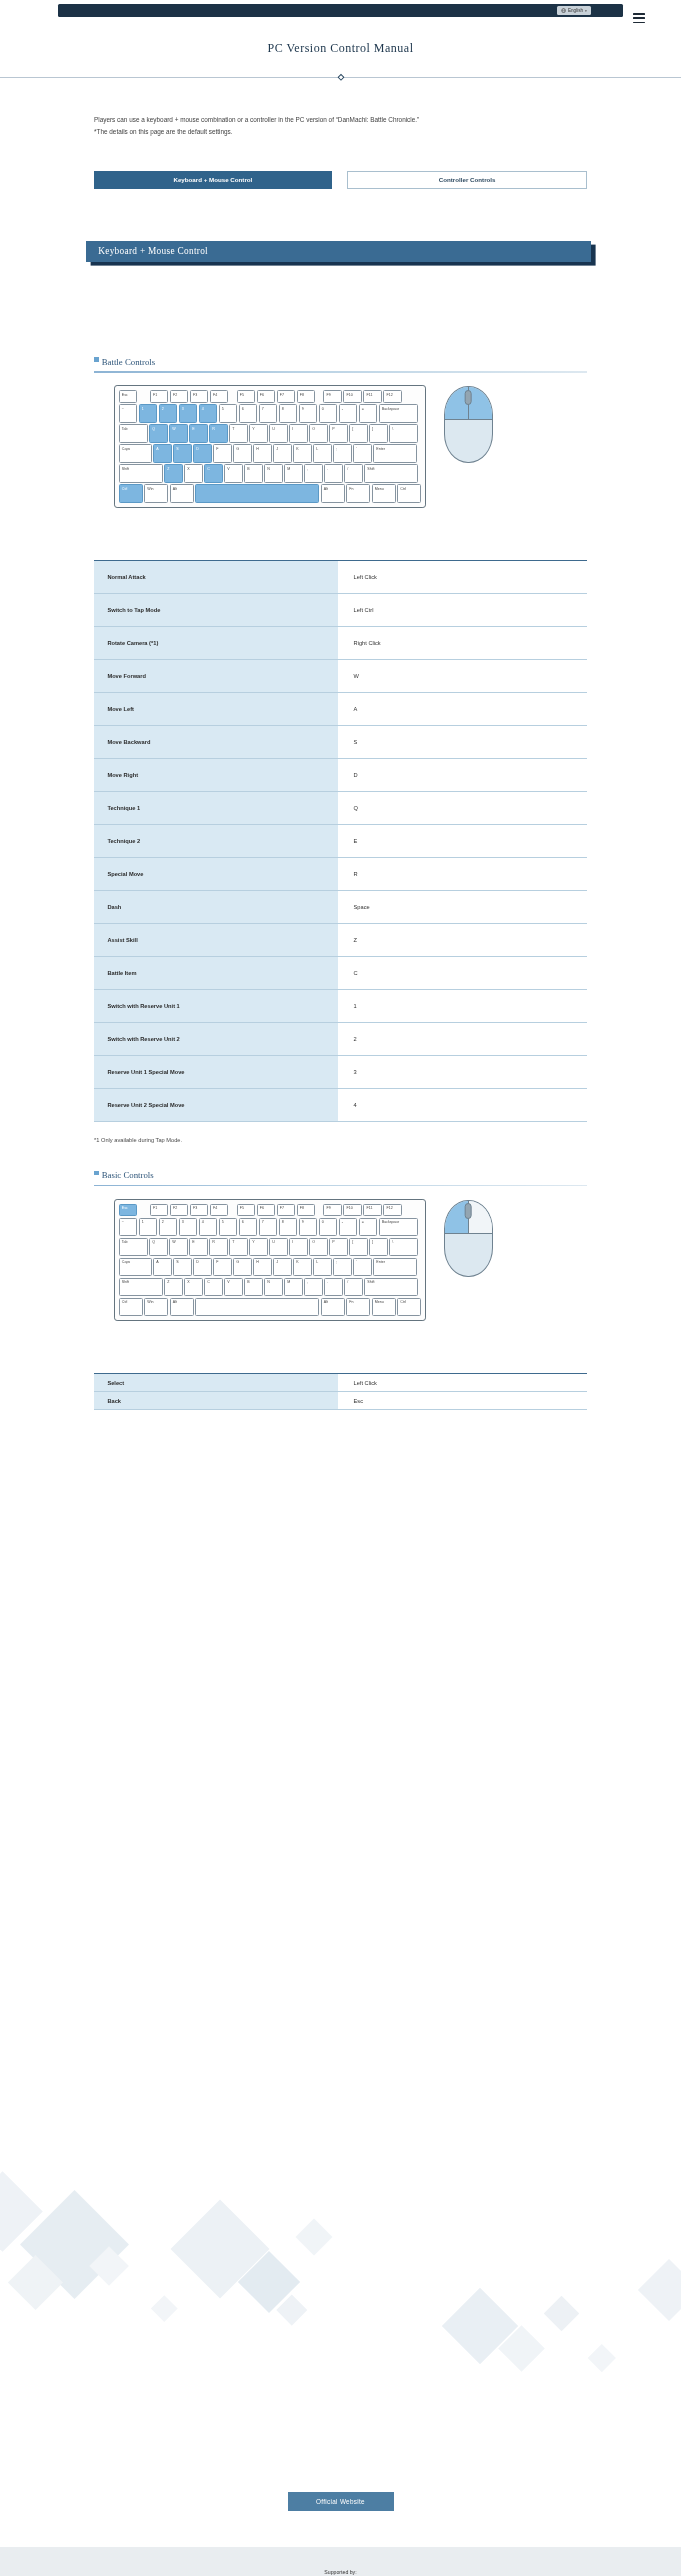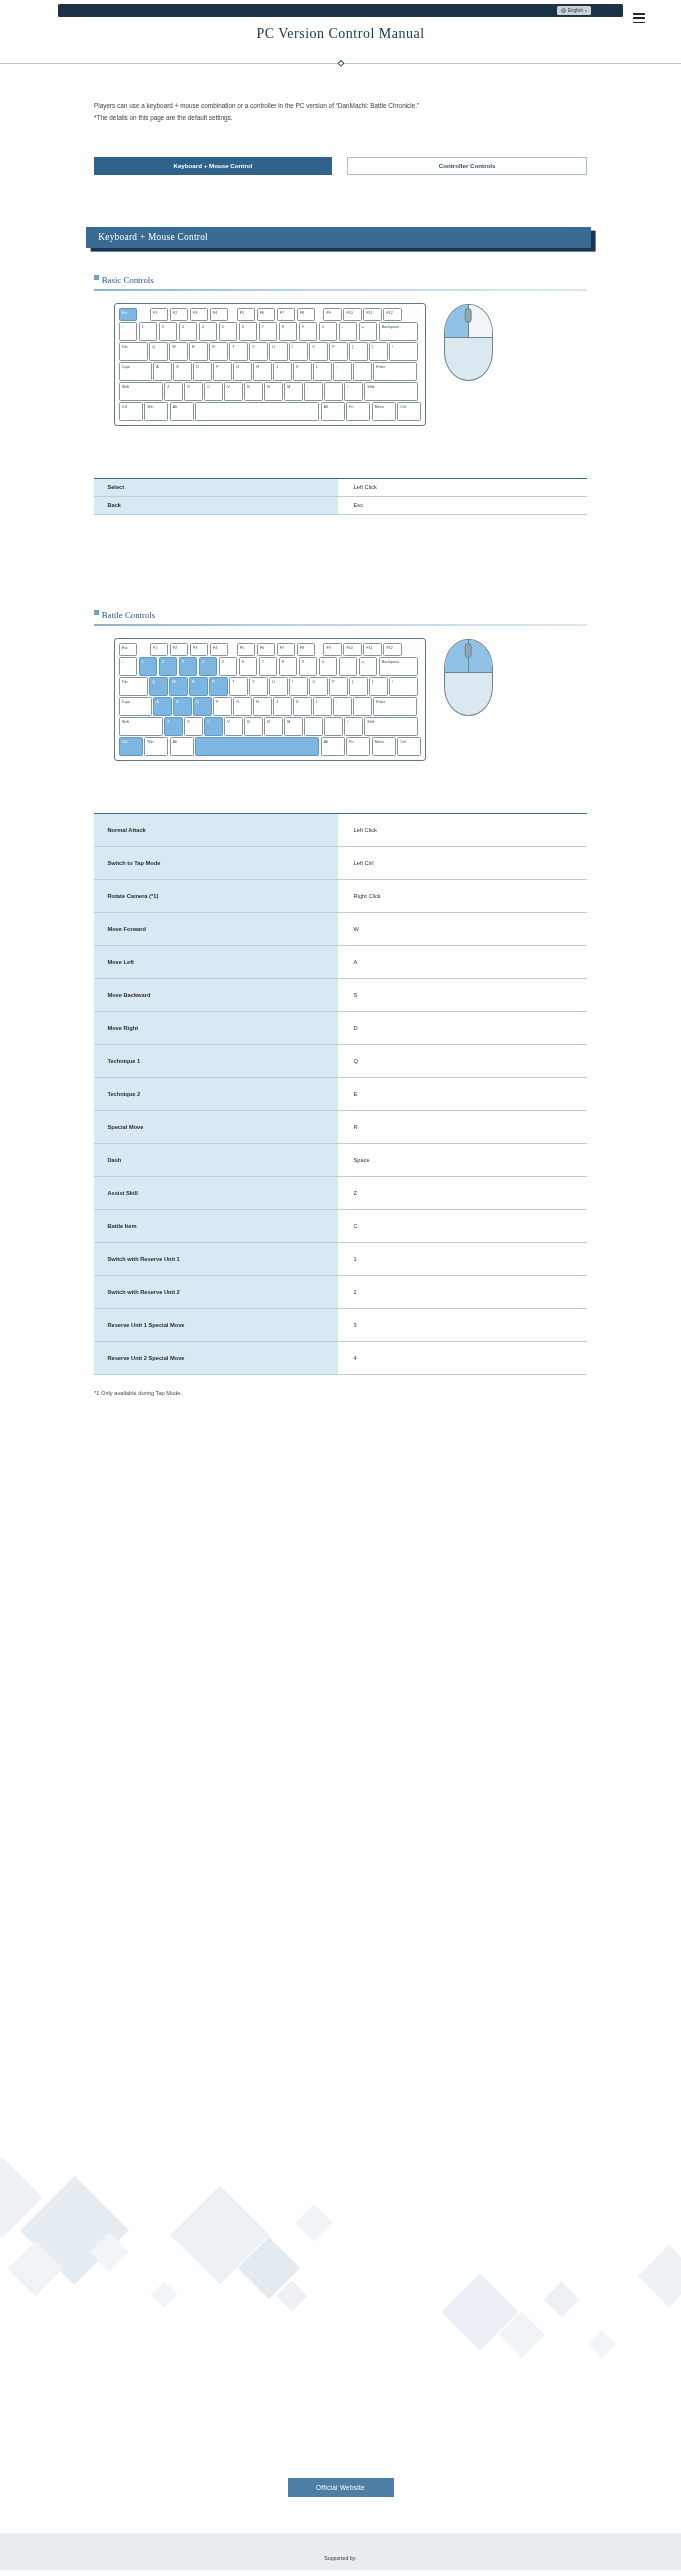--- a/index.html
+++ b/index.html
@@ -22,22 +22,22 @@
   }
   .lang-pill .chev { font-size:3.6px; color:#555; }
   .hamburger {
     position:absolute; top:13.4px; right:36px; width:12.4px;
     display:flex; flex-direction:column; gap:2.6px; cursor:pointer;
   }
   .hamburger .hline { height:1.5px; background:#1e2a36; border-radius:0.5px; }
 
   
   .page-title {
-    margin:9px 0 0; text-align:center; font-family:"Liberation Serif", serif;
-    font-size:14px; font-weight:500; color:#20394f; letter-spacing:0.5px;
+    margin:24px 0 0; text-align:center; font-family:"Liberation Serif", serif;
+    font-size:12px; font-weight:500; color:#20394f; letter-spacing:0.5px;
   }
   .title-divider { position:relative; height:0.5px; background:#b9c6d2; margin-top:20.6px; }
   .divider-diamond {
     position:absolute; left:50%; top:50%; width:4.6px; height:4.6px; background:#fff;
     border:1px solid #2c4a63; transform:translate(-50%,-50%) rotate(45deg);
   }
 
   .container { width:493px; margin:0 auto; }
 
   .intro { margin-top:36px; font-size:6.4px; color:#3f3f3f; line-height:1.95; }
@@ -168,20 +168,198 @@
     <div>*The details on this page are the default settings.</div>
   </div>
 
   <div class="tabs">
     <div class="tab active">Keyboard + Mouse Control</div>
     <div class="tab inactive">Controller Controls</div>
   </div>
 
   <div class="section-banner">Keyboard + Mouse Control</div>
 
+  <div class="subsection battle-sec">
+    <h2 class="sub-heading">
+      <span class="corner"></span>
+      <span>Battle Controls</span>
+    </h2>
+    <div class="heading-rule"></div>
+
+    <div class="illustration">
+      <div class="keyboard">
+          <div class="kb-row">
+            <div class="key" style="width: 18.5px; height: 12.4px; margin-right: 11.3px;">Esc</div>
+            <div class="key" style="width: 18.5px; height: 12.4px;">F1</div>
+            <div class="key" style="width: 18.5px; height: 12.4px;">F2</div>
+            <div class="key" style="width: 18.5px; height: 12.4px;">F3</div>
+            <div class="key" style="width: 18.5px; height: 12.4px; margin-right: 6.7px;">F4</div>
+            <div class="key" style="width: 18.5px; height: 12.4px;">F5</div>
+            <div class="key" style="width: 18.5px; height: 12.4px;">F6</div>
+            <div class="key" style="width: 18.5px; height: 12.4px;">F7</div>
+            <div class="key" style="width: 18.5px; height: 12.4px; margin-right: 6.7px;">F8</div>
+            <div class="key" style="width: 18.5px; height: 12.4px;">F9</div>
+            <div class="key" style="width: 18.5px; height: 12.4px;">F10</div>
+            <div class="key" style="width: 18.5px; height: 12.4px;">F11</div>
+            <div class="key" style="width: 18.5px; height: 12.4px;">F12</div>
+          </div>
+          <div class="kb-row">
+            <div class="key" style="width: 18.5px; height: 18.5px;">~</div>
+            <div class="key hl" style="width: 18.5px; height: 18.5px;">1</div>
+            <div class="key hl" style="width: 18.5px; height: 18.5px;">2</div>
+            <div class="key hl" style="width: 18.5px; height: 18.5px;">3</div>
+            <div class="key hl" style="width: 18.5px; height: 18.5px;">4</div>
+            <div class="key" style="width: 18.5px; height: 18.5px;">5</div>
+            <div class="key" style="width: 18.5px; height: 18.5px;">6</div>
+            <div class="key" style="width: 18.5px; height: 18.5px;">7</div>
+            <div class="key" style="width: 18.5px; height: 18.5px;">8</div>
+            <div class="key" style="width: 18.5px; height: 18.5px;">9</div>
+            <div class="key" style="width: 18.5px; height: 18.5px;">0</div>
+            <div class="key" style="width: 18.5px; height: 18.5px;">-</div>
+            <div class="key" style="width: 18.5px; height: 18.5px;">=</div>
+            <div class="key" style="width: 39px; height: 18.5px;">Backspace</div>
+          </div>
+          <div class="kb-row">
+            <div class="key" style="width: 29px; height: 18.5px;">Tab</div>
+            <div class="key hl" style="width: 18.5px; height: 18.5px;">Q</div>
+            <div class="key hl" style="width: 18.5px; height: 18.5px;">W</div>
+            <div class="key hl" style="width: 18.5px; height: 18.5px;">E</div>
+            <div class="key hl" style="width: 18.5px; height: 18.5px;">R</div>
+            <div class="key" style="width: 18.5px; height: 18.5px;">T</div>
+            <div class="key" style="width: 18.5px; height: 18.5px;">Y</div>
+            <div class="key" style="width: 18.5px; height: 18.5px;">U</div>
+            <div class="key" style="width: 18.5px; height: 18.5px;">I</div>
+            <div class="key" style="width: 18.5px; height: 18.5px;">O</div>
+            <div class="key" style="width: 18.5px; height: 18.5px;">P</div>
+            <div class="key" style="width: 18.5px; height: 18.5px;">[</div>
+            <div class="key" style="width: 18.5px; height: 18.5px;">]</div>
+            <div class="key" style="width: 29px; height: 18.5px;">\</div>
+          </div>
+          <div class="kb-row">
+            <div class="key" style="width: 33px; height: 18.5px;">Caps</div>
+            <div class="key hl" style="width: 18.5px; height: 18.5px;">A</div>
+            <div class="key hl" style="width: 18.5px; height: 18.5px;">S</div>
+            <div class="key hl" style="width: 18.5px; height: 18.5px;">D</div>
+            <div class="key" style="width: 18.5px; height: 18.5px;">F</div>
+            <div class="key" style="width: 18.5px; height: 18.5px;">G</div>
+            <div class="key" style="width: 18.5px; height: 18.5px;">H</div>
+            <div class="key" style="width: 18.5px; height: 18.5px;">J</div>
+            <div class="key" style="width: 18.5px; height: 18.5px;">K</div>
+            <div class="key" style="width: 18.5px; height: 18.5px;">L</div>
+            <div class="key" style="width: 18.5px; height: 18.5px;">;</div>
+            <div class="key" style="width: 18.5px; height: 18.5px;">'</div>
+            <div class="key" style="width: 44px; height: 18.5px;">Enter</div>
+          </div>
+          <div class="kb-row">
+            <div class="key" style="width: 44px; height: 18.5px;">Shift</div>
+            <div class="key hl" style="width: 18.5px; height: 18.5px;">Z</div>
+            <div class="key" style="width: 18.5px; height: 18.5px;">X</div>
+            <div class="key hl" style="width: 18.5px; height: 18.5px;">C</div>
+            <div class="key" style="width: 18.5px; height: 18.5px;">V</div>
+            <div class="key" style="width: 18.5px; height: 18.5px;">B</div>
+            <div class="key" style="width: 18.5px; height: 18.5px;">N</div>
+            <div class="key" style="width: 18.5px; height: 18.5px;">M</div>
+            <div class="key" style="width: 18.5px; height: 18.5px;">,</div>
+            <div class="key" style="width: 18.5px; height: 18.5px;">.</div>
+            <div class="key" style="width: 18.5px; height: 18.5px;">/</div>
+            <div class="key" style="width: 54px; height: 18.5px;">Shift</div>
+          </div>
+          <div class="kb-row">
+            <div class="key hl" style="width: 24px; height: 18.5px;">Ctrl</div>
+            <div class="key" style="width: 24px; height: 18.5px;">Win</div>
+            <div class="key" style="width: 24px; height: 18.5px;">Alt</div>
+            <div class="key hl" style="width: 124px; height: 18.5px;"></div>
+            <div class="key" style="width: 24px; height: 18.5px;">Alt</div>
+            <div class="key" style="width: 24px; height: 18.5px;">Fn</div>
+            <div class="key" style="width: 24px; height: 18.5px;">Menu</div>
+            <div class="key" style="width: 24px; height: 18.5px;">Ctrl</div>
+          </div>
+        </div>
+      <div class="mouse">
+        <div class="mouse-buttons">
+          <div class="m-btn left hl"></div>
+          <div class="m-btn right hl"></div>
+        </div>
+        <div class="mouse-wheel"></div>
+      </div>
+    </div>
+
+    <div class="ctable battle">
+        <div class="ct-row">
+          <div class="ct-left">Normal Attack</div>
+          <div class="ct-right">Left Click</div>
+        </div>
+        <div class="ct-row">
+          <div class="ct-left">Switch to Tap Mode</div>
+          <div class="ct-right">Left Ctrl</div>
+        </div>
+        <div class="ct-row">
+          <div class="ct-left">Rotate Camera (*1)</div>
+          <div class="ct-right">Right Click</div>
+        </div>
+        <div class="ct-row">
+          <div class="ct-left">Move Forward</div>
+          <div class="ct-right">W</div>
+        </div>
+        <div class="ct-row">
+          <div class="ct-left">Move Left</div>
+          <div class="ct-right">A</div>
+        </div>
+        <div class="ct-row">
+          <div class="ct-left">Move Backward</div>
+          <div class="ct-right">S</div>
+        </div>
+        <div class="ct-row">
+          <div class="ct-left">Move Right</div>
+          <div class="ct-right">D</div>
+        </div>
+        <div class="ct-row">
+          <div class="ct-left">Technique 1</div>
+          <div class="ct-right">Q</div>
+        </div>
+        <div class="ct-row">
+          <div class="ct-left">Technique 2</div>
+          <div class="ct-right">E</div>
+        </div>
+        <div class="ct-row">
+          <div class="ct-left">Special Move</div>
+          <div class="ct-right">R</div>
+        </div>
+        <div class="ct-row">
+          <div class="ct-left">Dash</div>
+          <div class="ct-right">Space</div>
+        </div>
+        <div class="ct-row">
+          <div class="ct-left">Assist Skill</div>
+          <div class="ct-right">Z</div>
+        </div>
+        <div class="ct-row">
+          <div class="ct-left">Battle Item</div>
+          <div class="ct-right">C</div>
+        </div>
+        <div class="ct-row">
+          <div class="ct-left">Switch with Reserve Unit 1</div>
+          <div class="ct-right">1</div>
+        </div>
+        <div class="ct-row">
+          <div class="ct-left">Switch with Reserve Unit 2</div>
+          <div class="ct-right">2</div>
+        </div>
+        <div class="ct-row">
+          <div class="ct-left">Reserve Unit 1 Special Move</div>
+          <div class="ct-right">3</div>
+        </div>
+        <div class="ct-row">
+          <div class="ct-left">Reserve Unit 2 Special Move</div>
+          <div class="ct-right">4</div>
+        </div>
+      </div>
+    <p class="footnote">*1 Only available during Tap Mode.</p>
+  </div>
+
   <div class="subsection">
     <h2 class="sub-heading">
       <span class="corner"></span>
       <span>Basic Controls</span>
     </h2>
     <div class="heading-rule"></div>
 
     <div class="illustration">
       <div class="keyboard">
           <div class="kb-row">
@@ -283,198 +461,20 @@
     <div class="ctable basic">
         <div class="ct-row">
           <div class="ct-left">Select</div>
           <div class="ct-right">Left Click</div>
         </div>
         <div class="ct-row">
           <div class="ct-left">Back</div>
           <div class="ct-right">Esc</div>
         </div>
       </div>
-  </div>
-
-  <div class="subsection battle-sec">
-    <h2 class="sub-heading">
-      <span class="corner"></span>
-      <span>Battle Controls</span>
-    </h2>
-    <div class="heading-rule"></div>
-
-    <div class="illustration">
-      <div class="keyboard">
-          <div class="kb-row">
-            <div class="key" style="width: 18.5px; height: 12.4px; margin-right: 11.3px;">Esc</div>
-            <div class="key" style="width: 18.5px; height: 12.4px;">F1</div>
-            <div class="key" style="width: 18.5px; height: 12.4px;">F2</div>
-            <div class="key" style="width: 18.5px; height: 12.4px;">F3</div>
-            <div class="key" style="width: 18.5px; height: 12.4px; margin-right: 6.7px;">F4</div>
-            <div class="key" style="width: 18.5px; height: 12.4px;">F5</div>
-            <div class="key" style="width: 18.5px; height: 12.4px;">F6</div>
-            <div class="key" style="width: 18.5px; height: 12.4px;">F7</div>
-            <div class="key" style="width: 18.5px; height: 12.4px; margin-right: 6.7px;">F8</div>
-            <div class="key" style="width: 18.5px; height: 12.4px;">F9</div>
-            <div class="key" style="width: 18.5px; height: 12.4px;">F10</div>
-            <div class="key" style="width: 18.5px; height: 12.4px;">F11</div>
-            <div class="key" style="width: 18.5px; height: 12.4px;">F12</div>
-          </div>
-          <div class="kb-row">
-            <div class="key" style="width: 18.5px; height: 18.5px;">~</div>
-            <div class="key hl" style="width: 18.5px; height: 18.5px;">1</div>
-            <div class="key hl" style="width: 18.5px; height: 18.5px;">2</div>
-            <div class="key hl" style="width: 18.5px; height: 18.5px;">3</div>
-            <div class="key hl" style="width: 18.5px; height: 18.5px;">4</div>
-            <div class="key" style="width: 18.5px; height: 18.5px;">5</div>
-            <div class="key" style="width: 18.5px; height: 18.5px;">6</div>
-            <div class="key" style="width: 18.5px; height: 18.5px;">7</div>
-            <div class="key" style="width: 18.5px; height: 18.5px;">8</div>
-            <div class="key" style="width: 18.5px; height: 18.5px;">9</div>
-            <div class="key" style="width: 18.5px; height: 18.5px;">0</div>
-            <div class="key" style="width: 18.5px; height: 18.5px;">-</div>
-            <div class="key" style="width: 18.5px; height: 18.5px;">=</div>
-            <div class="key" style="width: 39px; height: 18.5px;">Backspace</div>
-          </div>
-          <div class="kb-row">
-            <div class="key" style="width: 29px; height: 18.5px;">Tab</div>
-            <div class="key hl" style="width: 18.5px; height: 18.5px;">Q</div>
-            <div class="key hl" style="width: 18.5px; height: 18.5px;">W</div>
-            <div class="key hl" style="width: 18.5px; height: 18.5px;">E</div>
-            <div class="key hl" style="width: 18.5px; height: 18.5px;">R</div>
-            <div class="key" style="width: 18.5px; height: 18.5px;">T</div>
-            <div class="key" style="width: 18.5px; height: 18.5px;">Y</div>
-            <div class="key" style="width: 18.5px; height: 18.5px;">U</div>
-            <div class="key" style="width: 18.5px; height: 18.5px;">I</div>
-            <div class="key" style="width: 18.5px; height: 18.5px;">O</div>
-            <div class="key" style="width: 18.5px; height: 18.5px;">P</div>
-            <div class="key" style="width: 18.5px; height: 18.5px;">[</div>
-            <div class="key" style="width: 18.5px; height: 18.5px;">]</div>
-            <div class="key" style="width: 29px; height: 18.5px;">\</div>
-          </div>
-          <div class="kb-row">
-            <div class="key" style="width: 33px; height: 18.5px;">Caps</div>
-            <div class="key hl" style="width: 18.5px; height: 18.5px;">A</div>
-            <div class="key hl" style="width: 18.5px; height: 18.5px;">S</div>
-            <div class="key hl" style="width: 18.5px; height: 18.5px;">D</div>
-            <div class="key" style="width: 18.5px; height: 18.5px;">F</div>
-            <div class="key" style="width: 18.5px; height: 18.5px;">G</div>
-            <div class="key" style="width: 18.5px; height: 18.5px;">H</div>
-            <div class="key" style="width: 18.5px; height: 18.5px;">J</div>
-            <div class="key" style="width: 18.5px; height: 18.5px;">K</div>
-            <div class="key" style="width: 18.5px; height: 18.5px;">L</div>
-            <div class="key" style="width: 18.5px; height: 18.5px;">;</div>
-            <div class="key" style="width: 18.5px; height: 18.5px;">'</div>
-            <div class="key" style="width: 44px; height: 18.5px;">Enter</div>
-          </div>
-          <div class="kb-row">
-            <div class="key" style="width: 44px; height: 18.5px;">Shift</div>
-            <div class="key hl" style="width: 18.5px; height: 18.5px;">Z</div>
-            <div class="key" style="width: 18.5px; height: 18.5px;">X</div>
-            <div class="key hl" style="width: 18.5px; height: 18.5px;">C</div>
-            <div class="key" style="width: 18.5px; height: 18.5px;">V</div>
-            <div class="key" style="width: 18.5px; height: 18.5px;">B</div>
-            <div class="key" style="width: 18.5px; height: 18.5px;">N</div>
-            <div class="key" style="width: 18.5px; height: 18.5px;">M</div>
-            <div class="key" style="width: 18.5px; height: 18.5px;">,</div>
-            <div class="key" style="width: 18.5px; height: 18.5px;">.</div>
-            <div class="key" style="width: 18.5px; height: 18.5px;">/</div>
-            <div class="key" style="width: 54px; height: 18.5px;">Shift</div>
-          </div>
-          <div class="kb-row">
-            <div class="key hl" style="width: 24px; height: 18.5px;">Ctrl</div>
-            <div class="key" style="width: 24px; height: 18.5px;">Win</div>
-            <div class="key" style="width: 24px; height: 18.5px;">Alt</div>
-            <div class="key hl" style="width: 124px; height: 18.5px;"></div>
-            <div class="key" style="width: 24px; height: 18.5px;">Alt</div>
-            <div class="key" style="width: 24px; height: 18.5px;">Fn</div>
-            <div class="key" style="width: 24px; height: 18.5px;">Menu</div>
-            <div class="key" style="width: 24px; height: 18.5px;">Ctrl</div>
-          </div>
-        </div>
-      <div class="mouse">
-        <div class="mouse-buttons">
-          <div class="m-btn left hl"></div>
-          <div class="m-btn right hl"></div>
-        </div>
-        <div class="mouse-wheel"></div>
-      </div>
-    </div>
-
-    <div class="ctable battle">
-        <div class="ct-row">
-          <div class="ct-left">Normal Attack</div>
-          <div class="ct-right">Left Click</div>
-        </div>
-        <div class="ct-row">
-          <div class="ct-left">Switch to Tap Mode</div>
-          <div class="ct-right">Left Ctrl</div>
-        </div>
-        <div class="ct-row">
-          <div class="ct-left">Rotate Camera (*1)</div>
-          <div class="ct-right">Right Click</div>
-        </div>
-        <div class="ct-row">
-          <div class="ct-left">Move Forward</div>
-          <div class="ct-right">W</div>
-        </div>
-        <div class="ct-row">
-          <div class="ct-left">Move Left</div>
-          <div class="ct-right">A</div>
-        </div>
-        <div class="ct-row">
-          <div class="ct-left">Move Backward</div>
-          <div class="ct-right">S</div>
-        </div>
-        <div class="ct-row">
-          <div class="ct-left">Move Right</div>
-          <div class="ct-right">D</div>
-        </div>
-        <div class="ct-row">
-          <div class="ct-left">Technique 1</div>
-          <div class="ct-right">Q</div>
-        </div>
-        <div class="ct-row">
-          <div class="ct-left">Technique 2</div>
-          <div class="ct-right">E</div>
-        </div>
-        <div class="ct-row">
-          <div class="ct-left">Special Move</div>
-          <div class="ct-right">R</div>
-        </div>
-        <div class="ct-row">
-          <div class="ct-left">Dash</div>
-          <div class="ct-right">Space</div>
-        </div>
-        <div class="ct-row">
-          <div class="ct-left">Assist Skill</div>
-          <div class="ct-right">Z</div>
-        </div>
-        <div class="ct-row">
-          <div class="ct-left">Battle Item</div>
-          <div class="ct-right">C</div>
-        </div>
-        <div class="ct-row">
-          <div class="ct-left">Switch with Reserve Unit 1</div>
-          <div class="ct-right">1</div>
-        </div>
-        <div class="ct-row">
-          <div class="ct-left">Switch with Reserve Unit 2</div>
-          <div class="ct-right">2</div>
-        </div>
-        <div class="ct-row">
-          <div class="ct-left">Reserve Unit 1 Special Move</div>
-          <div class="ct-right">3</div>
-        </div>
-        <div class="ct-row">
-          <div class="ct-left">Reserve Unit 2 Special Move</div>
-          <div class="ct-right">4</div>
-        </div>
-      </div>
-    <p class="footnote">*1 Only available during Tap Mode.</p>
   </div>
 </div>
 
 <div class="deco-zone">
     <div class="dia" style="left: -26px; top: 773px; height: 57px; width: 57px; background: rgb(238, 242, 246);"></div>
     <div class="dia" style="left: 36px; top: 796px; height: 77px; width: 77px; background: rgb(230, 237, 242);"></div>
     <div class="dia" style="left: 15.5px; top: 853px; height: 39px; width: 39px; background: rgb(239, 243, 246);"></div>
     <div class="dia" style="left: 95px; top: 842px; height: 28px; width: 28px; background: rgb(242, 245, 248);"></div>
     <div class="dia" style="left: 185px; top: 804px; height: 70px; width: 70px; background: rgb(236, 241, 245);"></div>
     <div class="dia" style="left: 247px; top: 850px; height: 44px; width: 44px; background: rgb(227, 235, 241);"></div>

